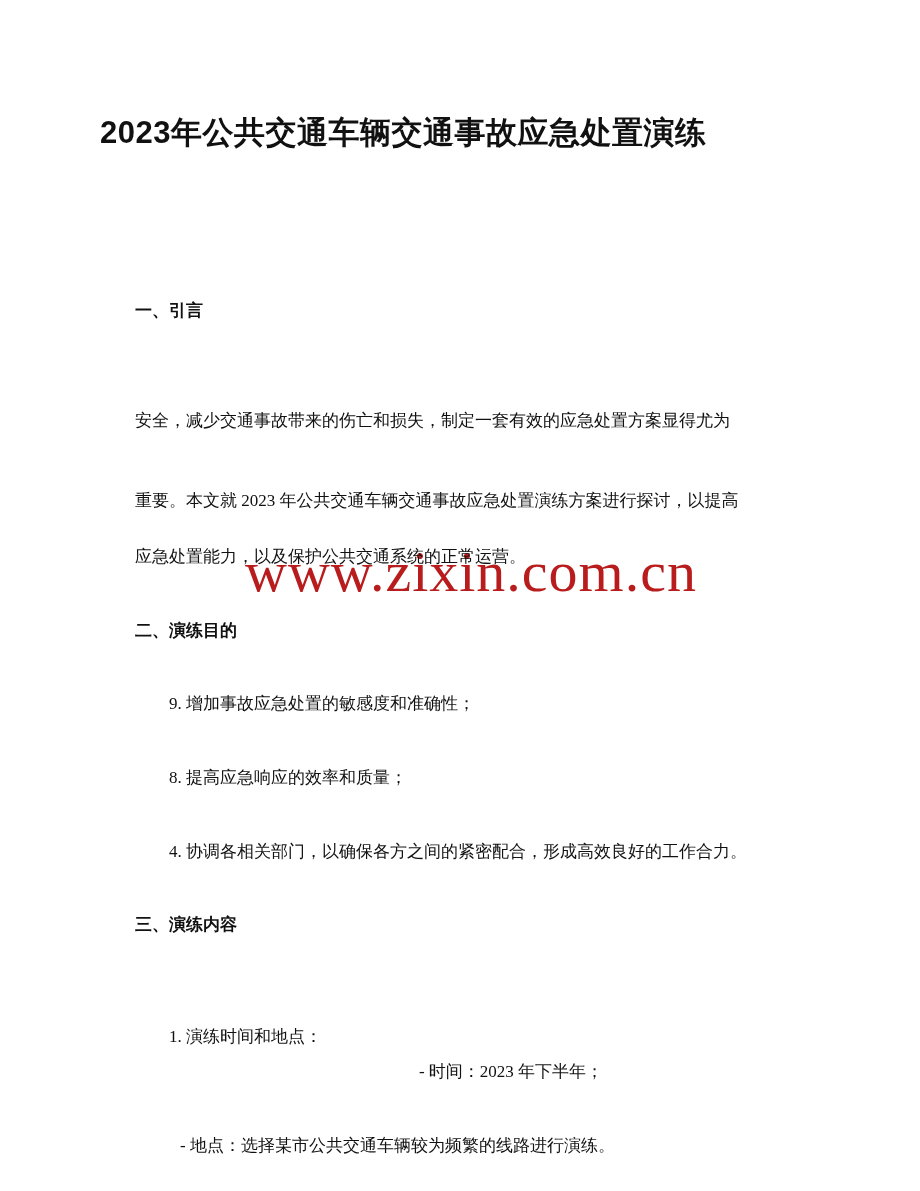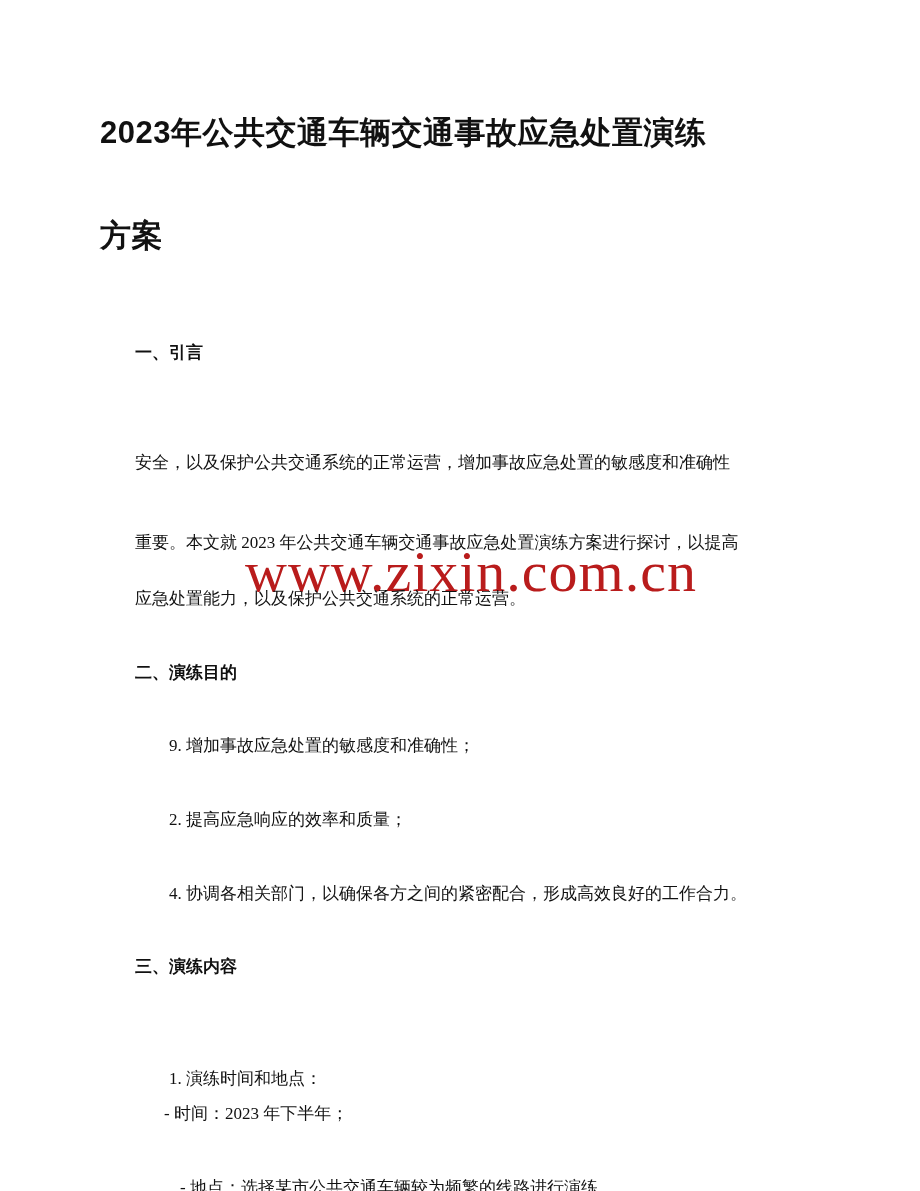--- a/index.html
+++ b/index.html
@@ -14,30 +14,29 @@
   .fg { position: relative; z-index: 1; }
 </style>
 </head>
 <body>
 
 <div class="page">
 
   <div class="watermark">www.zixin.com.cn</div>
 
   <div class="title l1 fg">2023年公共交通车辆交通事故应急处置演练</div>
-  <div class="title l2 fg">方案</div>
 
   <div class="h2 fg" style="top:257px;">一、引言</div>
-  <div class="p fg" style="top:344px;">安全，以及保护公共交通系统的正常运营，增加事故应急处置的敏感度和准确性</div>
+  <div class="p fg" style="top:344px;">安全，减少交通事故带来的伤亡和损失，制定一套有效的应急处置方案显得尤为</div>
   <div class="p fg" style="top:381px;margin-top:20px;">重要。本文就 2023 年公共交通车辆交通事故应急处置演练方案进行探讨，以提高</div>
   <div class="p fg" style="top:414px;">应急处置能力，以及保护公共交通系统的正常运营。</div>
 
   <div class="h2 fg" style="top:465px;">二、演练目的</div>
   <div class="p fg" style="top:515px; left:169px;">9. 增加事故应急处置的敏感度和准确性；</div>
-  <div class="p fg" style="top:566px; left:169px;">2. 提高应急响应的效率和质量；</div>
+  <div class="p fg" style="top:566px; left:169px;">8. 提高应急响应的效率和质量；</div>
   <div class="p fg" style="top:617px; left:169px;">4. 协调各相关部门，以确保各方之间的紧密配合，形成高效良好的工作合力。</div>
 
   <div class="h2 fg" style="top:667px;">三、演练内容</div>
   <div class="p fg" style="top:756px; left:169px;">1. 演练时间和地点：</div>
-  <div class="p fg" style="top:768px; left:164px;">- 时间：2023 年下半年；</div>
+  <div class="p fg" style="top:768px; left:186px;text-align:center;">- 时间：2023 年下半年；</div>
   <div class="p fg" style="top:819px; left:180px;">- 地点：选择某市公共交通车辆较为频繁的线路进行演练。</div>
 
 </div>
 
 </body></html>

